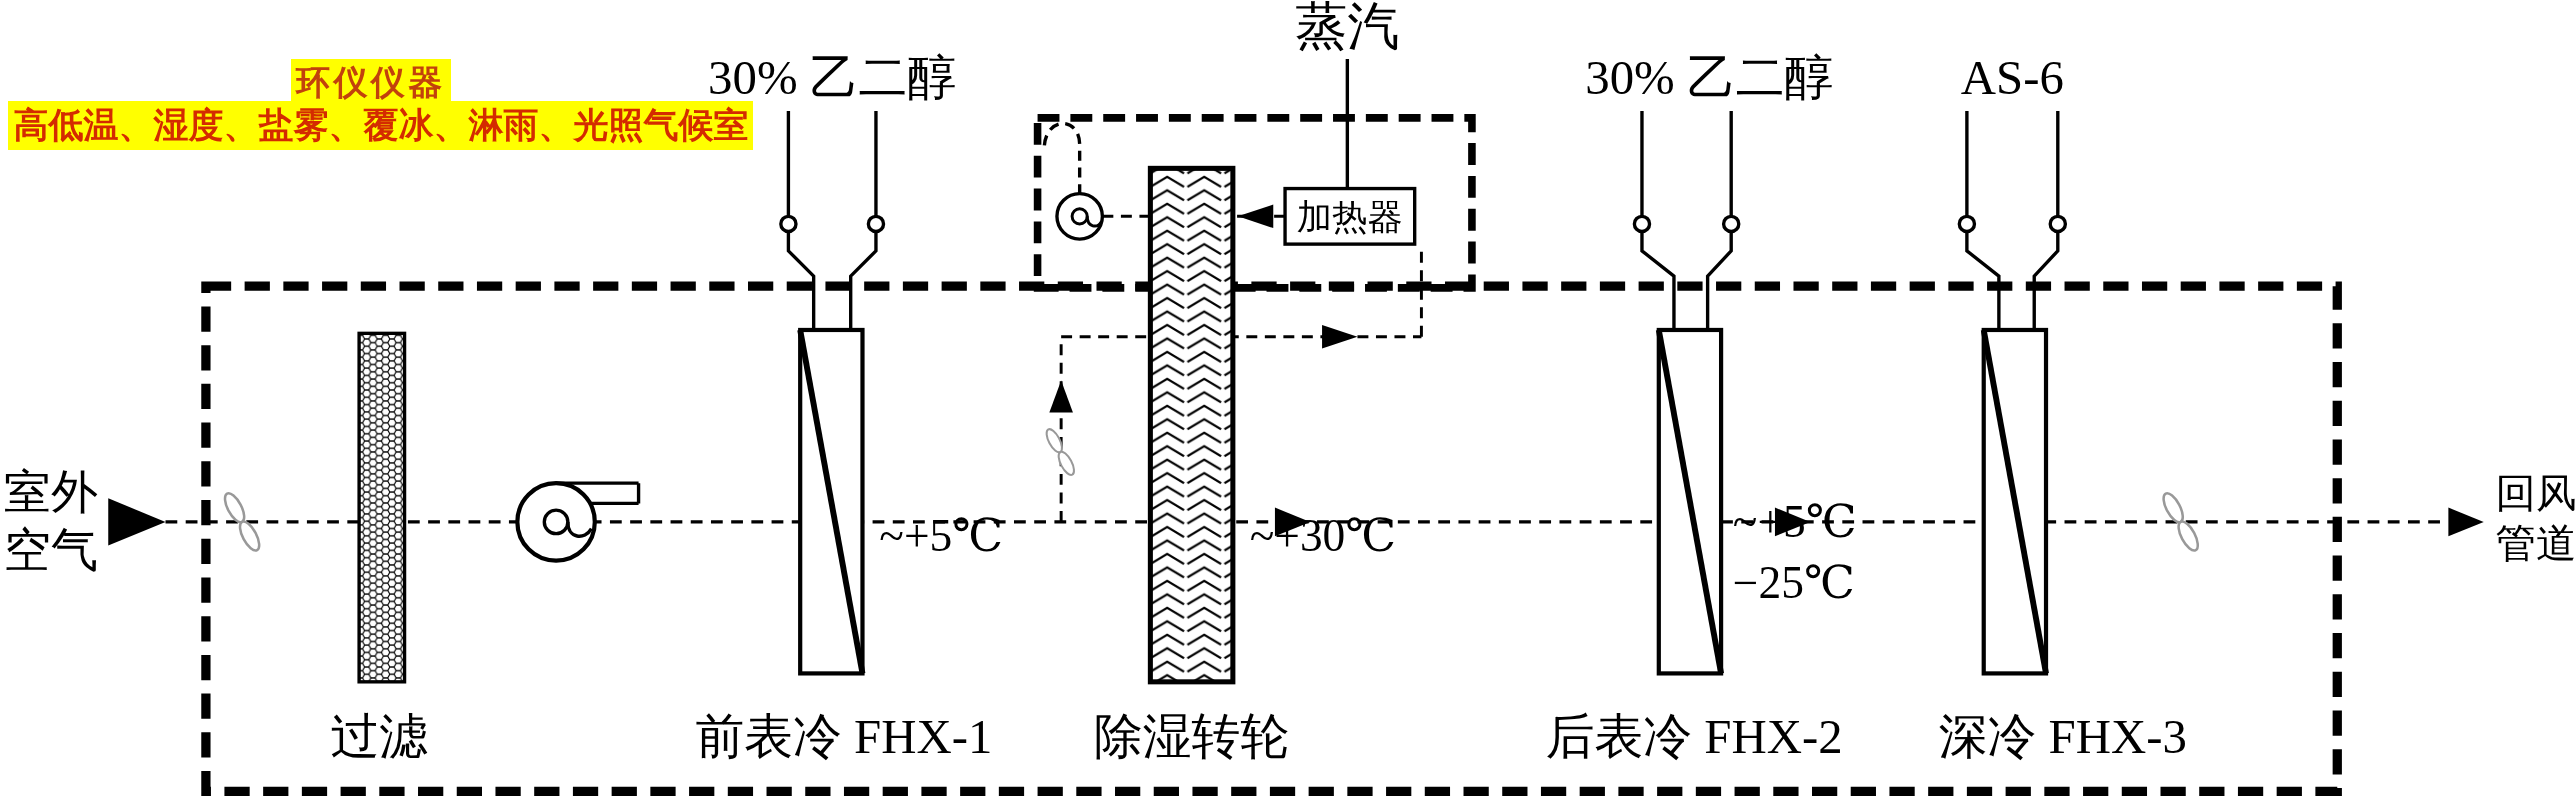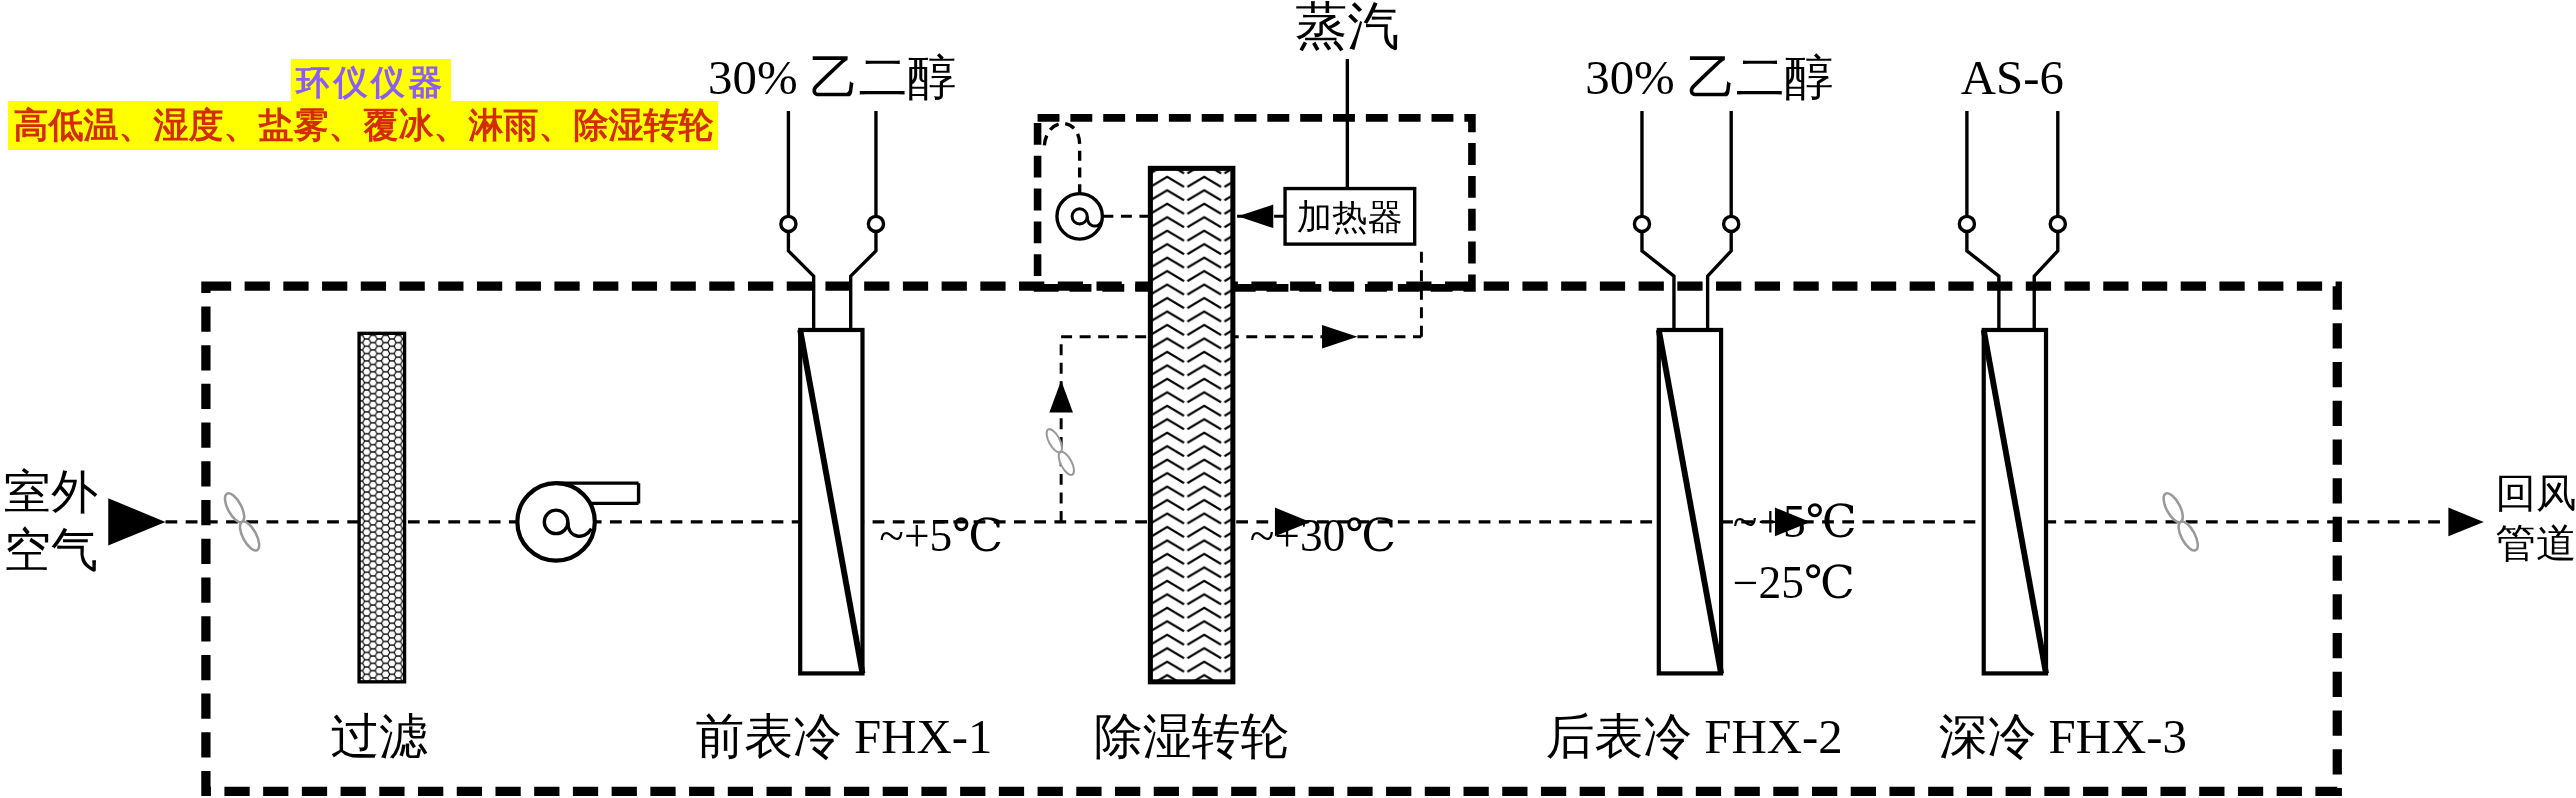--- a/index.html
+++ b/index.html
@@ -2,21 +2,21 @@
 <html style="font-size:13.5px"><head>
 <meta charset="utf-8">
 <style>
   html,body{margin:0;padding:0;background:#ffffff;}
   #stage{position:relative;width:2576px;height:798px;background:#ffffff;overflow:hidden;
          font-family:"Liberation Serif","DejaVu Serif",serif;}
   svg{position:absolute;left:0;top:0;}
   svg text{font-family:"Liberation Serif","DejaVu Serif",serif;fill:#000;}
   .wm{position:absolute;font-weight:bold;background:#ffff00;padding:0.8px 5px;white-space:nowrap;
       font-family:"Liberation Sans","DejaVu Sans",sans-serif;}
-  .wm1{left:291px;top:59px;font-size:34px;color:#8b5cf6;letter-spacing:3.4px;}
+  .wm1{left:291px;top:59px;font-size:34px;color:#c2410c;letter-spacing:3.4px;}
   .wm2{left:8.4px;top:101px;font-size:35px;color:#d42b00;}
 </style>
 </head>
 <body>
 
 <div id="stage">
 
 <svg width="2576" height="798" viewBox="0 0 3059 948">
   <defs>
 
@@ -142,16 +142,16 @@
   <text x="2058" y="710" font-size="54">−25℃</text>
 
   <text x="450" y="894" font-size="58" text-anchor="middle">过滤</text>
   <text x="1002" y="894" font-size="58" text-anchor="middle">前表冷 FHX-1</text>
   <text x="1415" y="894" font-size="58" text-anchor="middle">除湿转轮</text>
   <text x="2012" y="894" font-size="58" text-anchor="middle">后表冷 FHX-2</text>
   <text x="2450" y="894" font-size="58" text-anchor="middle">深冷 FHX-3</text>
 </svg>
 
 <span class="wm wm1">环仪仪器</span>
-<span class="wm wm2">高低温、湿度、盐雾、覆冰、淋雨、除湿转轮</span>
+<span class="wm wm2">高低温、湿度、盐雾、覆冰、淋雨、光照气候室</span>
 
 </div>
 
 
 </body></html>

